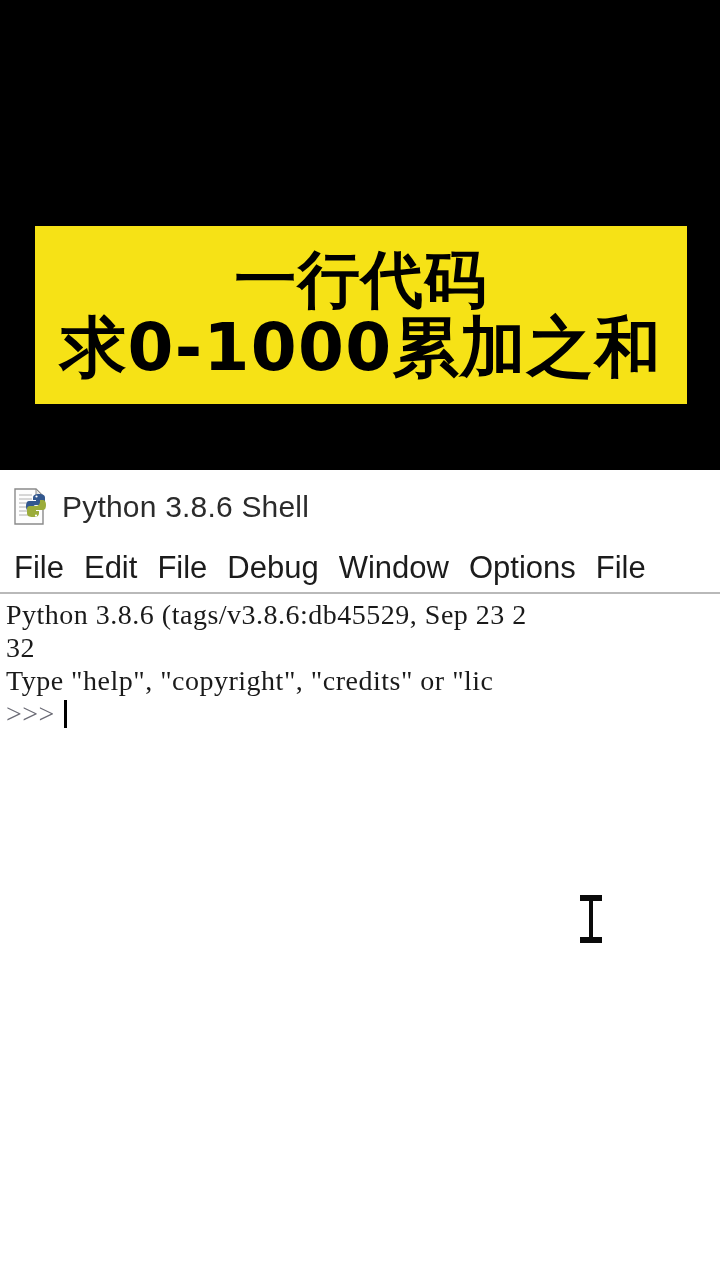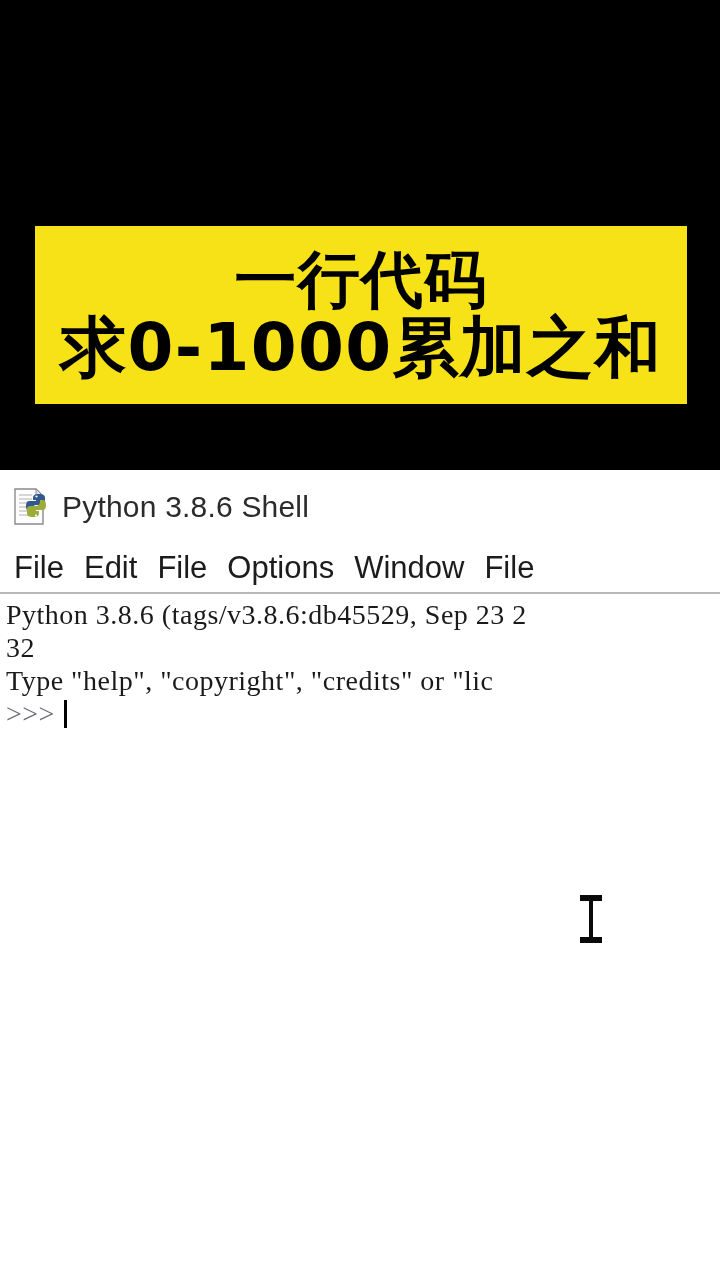--- a/index.html
+++ b/index.html
@@ -231,22 +231,23 @@
         <circle cx="24" cy="28.5" r="1.1" fill="#ffffff"></circle>
       </svg>
     </span>
     <span id="title-text">Python 3.8.6 Shell</span>
   </div>
 
   <div id="menu-bar">
     <div class="menu-item">File</div>
     <div class="menu-item">Edit</div>
     <div class="menu-item">File</div>
+    <div class="menu-item">Debug</div>
+    <div class="menu-item">Window</div>
     <div class="menu-item">Options</div>
-    <div class="menu-item">Window</div>
     <div class="menu-item">File</div>
   </div>
 
   <div id="menu-separator"></div>
 
   <div id="shell-text-area">
     <div class="shell-line">Python 3.8.6 (tags/v3.8.6:db45529, Sep 23 2</div>
     <div class="shell-line">32</div>
     <div class="shell-line">Type "help", "copyright", "credits" or "lic</div>
     <div class="prompt-line">

